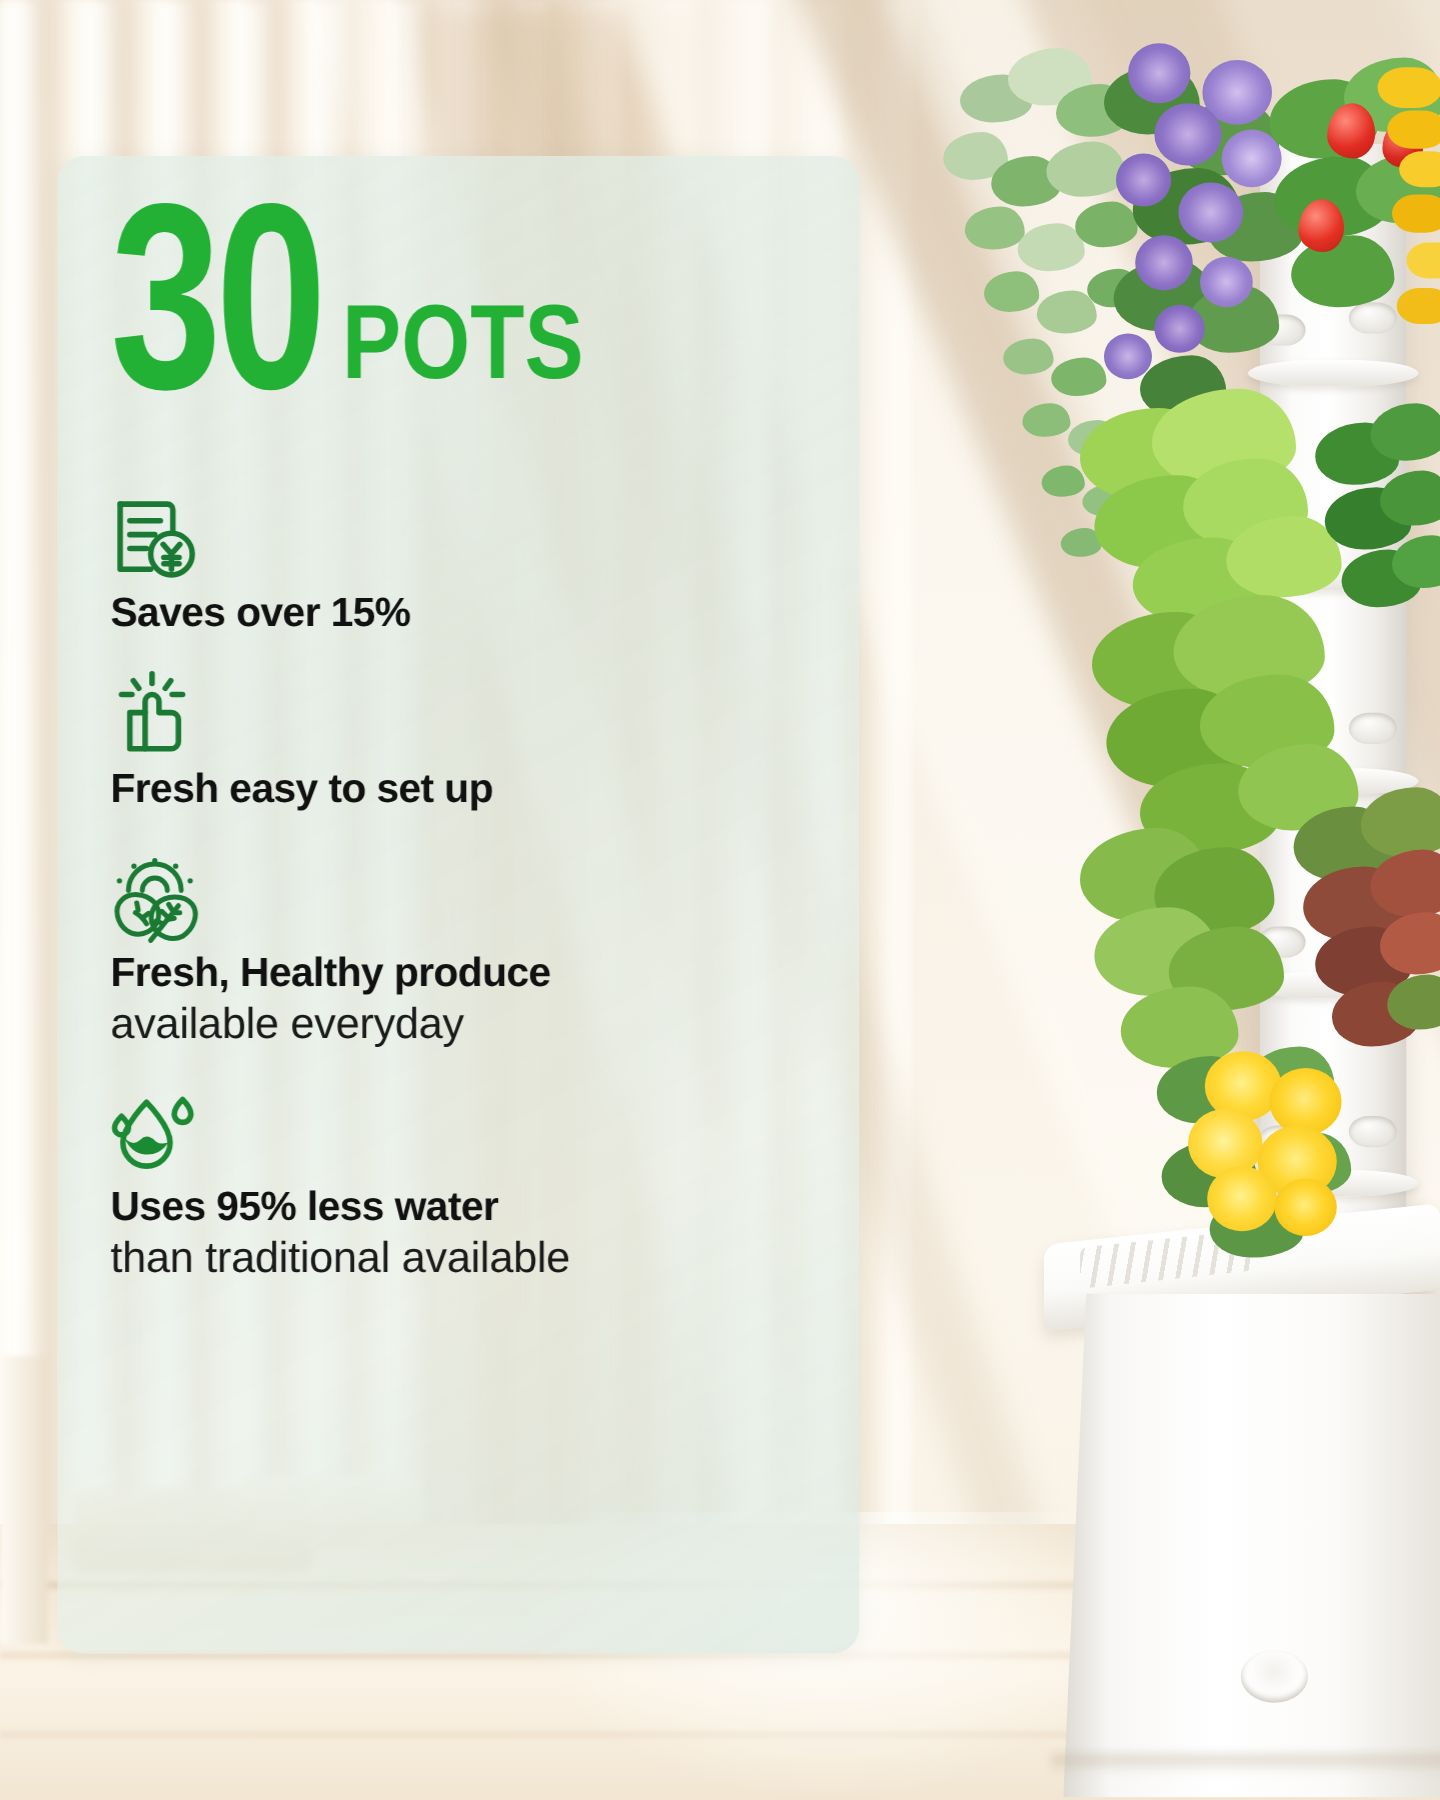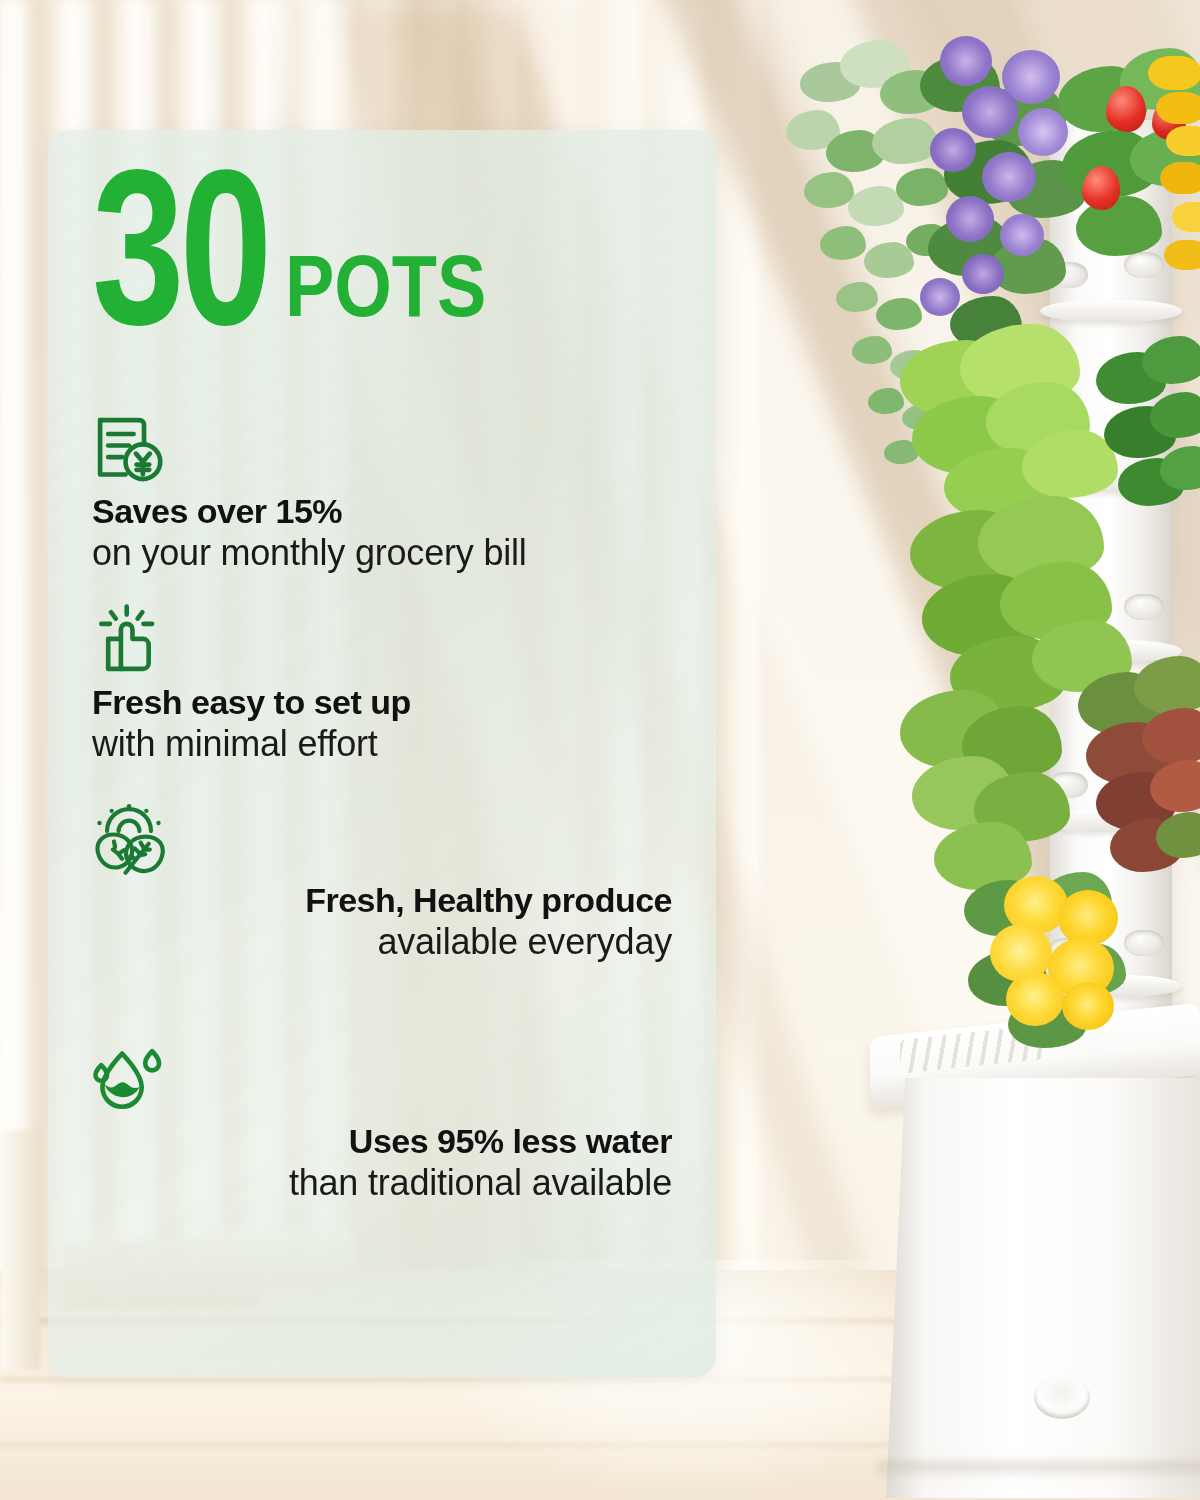--- a/index.html
+++ b/index.html
@@ -173,35 +173,35 @@
   .h-pots {
     font-family:"Liberation Sans", sans-serif;
     font-weight:bold; font-size:86px; line-height:1;
     color:#22b035; letter-spacing:0px; margin-left:-26px; margin-bottom:10px;
     transform:scaleX(.86) scaleY(1.02); transform-origin:left bottom;
   }
 
   
   .features { position:absolute; left:44px; top:282px; width:580px; }
   .feature { margin-bottom:26px; }
-  .feature:last-child { margin-bottom:0;text-align:right; }
+  .feature:last-child { margin-bottom:0; }
   .f-icon { width:74px; height:74px; display:block; margin-bottom:6px; }
   .f-title {
     font-family:"Liberation Sans", sans-serif;
     font-weight:bold; font-size:34px; line-height:1.12;
     color:#111111; letter-spacing:-0.5px;
   }
   .f-sub {
     font-family:"Liberation Sans", sans-serif;
     font-weight:normal; font-size:36px; line-height:1.18;
     color:#1a1a1a; letter-spacing:-0.2px; margin-top:2px;
   }
   .sp-1 { margin-bottom:28px; }
   .sp-2 { margin-bottom:36px; }
-  .sp-3 { margin-bottom:78px;text-align:right; }
+  .sp-3 { margin-bottom:32px; }
 </style>
 </head>
 <body>
 
 <div id="scene">
   <div class="bg-base"></div>
   <div class="bg-curtain"></div>
   <div class="bg-curtain2"></div>
   <div class="bg-wall-col"></div>
 
@@ -394,37 +394,35 @@
             <path d="M14 29 h18"></path>
             <path d="M14 39 h12"></path>
             <circle cx="44" cy="43" r="15"></circle>
             <path d="M38 36 l6 7 l6 -7"></path>
             <path d="M44 43 v11"></path>
             <path d="M38.5 45.5 h11"></path>
             <path d="M38.5 50 h11"></path>
           </g>
         </svg>
         <div class="f-title">Saves over 15%</div>
-        <div class="f-sub">on your monthly grocery bill</div>
       </div>
 
       <div class="feature sp-2">
         <svg class="f-icon" viewBox="0 0 64 64">
           <g fill="none" stroke="#1a7a33" stroke-width="4" stroke-linecap="round" stroke-linejoin="round">
             <path d="M30 3 v7"></path>
             <path d="M16.5 8 l4 5.5"></path>
             <path d="M43.5 8 l-4 5.5"></path>
             <path d="M8 18 h7.5"></path>
             <path d="M52 18 h-7.5"></path>
             <path d="M25 31 v-8 a5 5 0 0 1 10 0 v8 h9 a5 5 0 0 1 5 5 v16 a5 5 0 0 1 -5 5 h-19 z"></path>
             <path d="M25 31 h-11 v26 h11"></path>
           </g>
         </svg>
         <div class="f-title">Fresh easy to set up</div>
-        <div class="f-sub">with minimal effort</div>
       </div>
 
       <div class="feature sp-3">
         <svg class="f-icon" viewBox="0 0 64 64">
           <g fill="none" stroke="#1a7a33" stroke-width="3.6" stroke-linecap="round" stroke-linejoin="round">
             <path d="M13 26 a19 19 0 0 1 38 0"></path>
             <path d="M23 26 a9 9 0 0 1 18 0"></path>
             <circle cx="32" cy="4.5" r="1.9" fill="#1a7a33" stroke="none"></circle>
             <circle cx="17" cy="8.5" r="1.9" fill="#1a7a33" stroke="none"></circle>
             <circle cx="47" cy="8.5" r="1.9" fill="#1a7a33" stroke="none"></circle>

